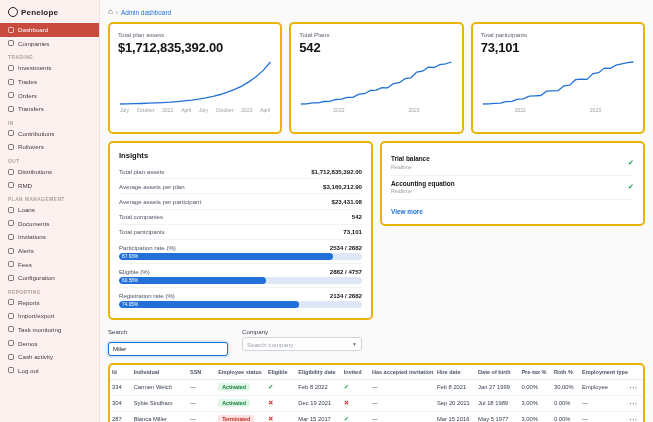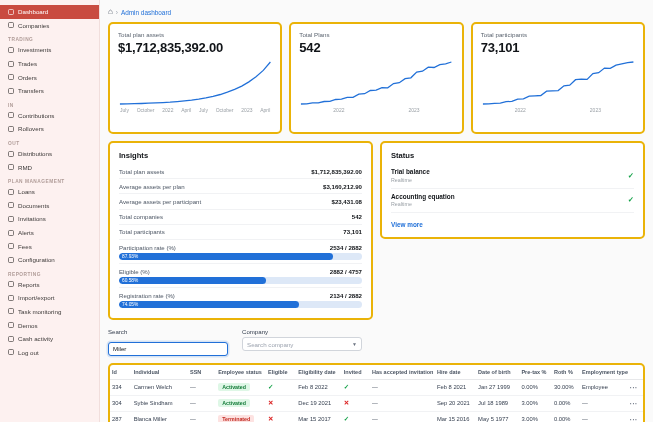--- a/index.html
+++ b/index.html
@@ -88,20 +88,24 @@
   td .check, td .cross { font-size:6.5px; }
   .dots { color:#6b7280; font-weight:700; letter-spacing:.5px; font-size:6.5px;
     background:none; border:none; cursor:pointer; }
 </style>
 </head>
 <body>
 
 <div class="app">
 
   <aside class="sidebar">
+    <div class="logo">
+      <span class="logo-mark"></span>
+      <span class="logo-text">Penelope</span>
+    </div>
     <nav>
         <div class="nav-item active">
           <span class="nav-ico"></span>
           <span>Dashboard</span>
         </div>
         <div class="nav-item">
           <span class="nav-ico"></span>
           <span>Companies</span>
         </div>
         <div class="nav-section">TRADING</div>
@@ -295,21 +299,20 @@
                 <span class="insight-label">Registration rate (%)</span>
                 <span class="insight-value">2134 / 2882</span>
               </div>
               <div class="bar">
                 <div class="bar-fill" style="width: 74.05%;">74.05%</div>
               </div>
             </div>
           </div>
       </section>
       <section class="card status-card">
-        <div class="card-title">Status</div>
         <div>
             <div class="status-item">
               <div>
                 <div class="status-t">Trial balance</div>
                 <div class="status-s">Realtime</div>
               </div>
               <span class="check">✓</span>
             </div>
             <div class="status-item">
               <div>

